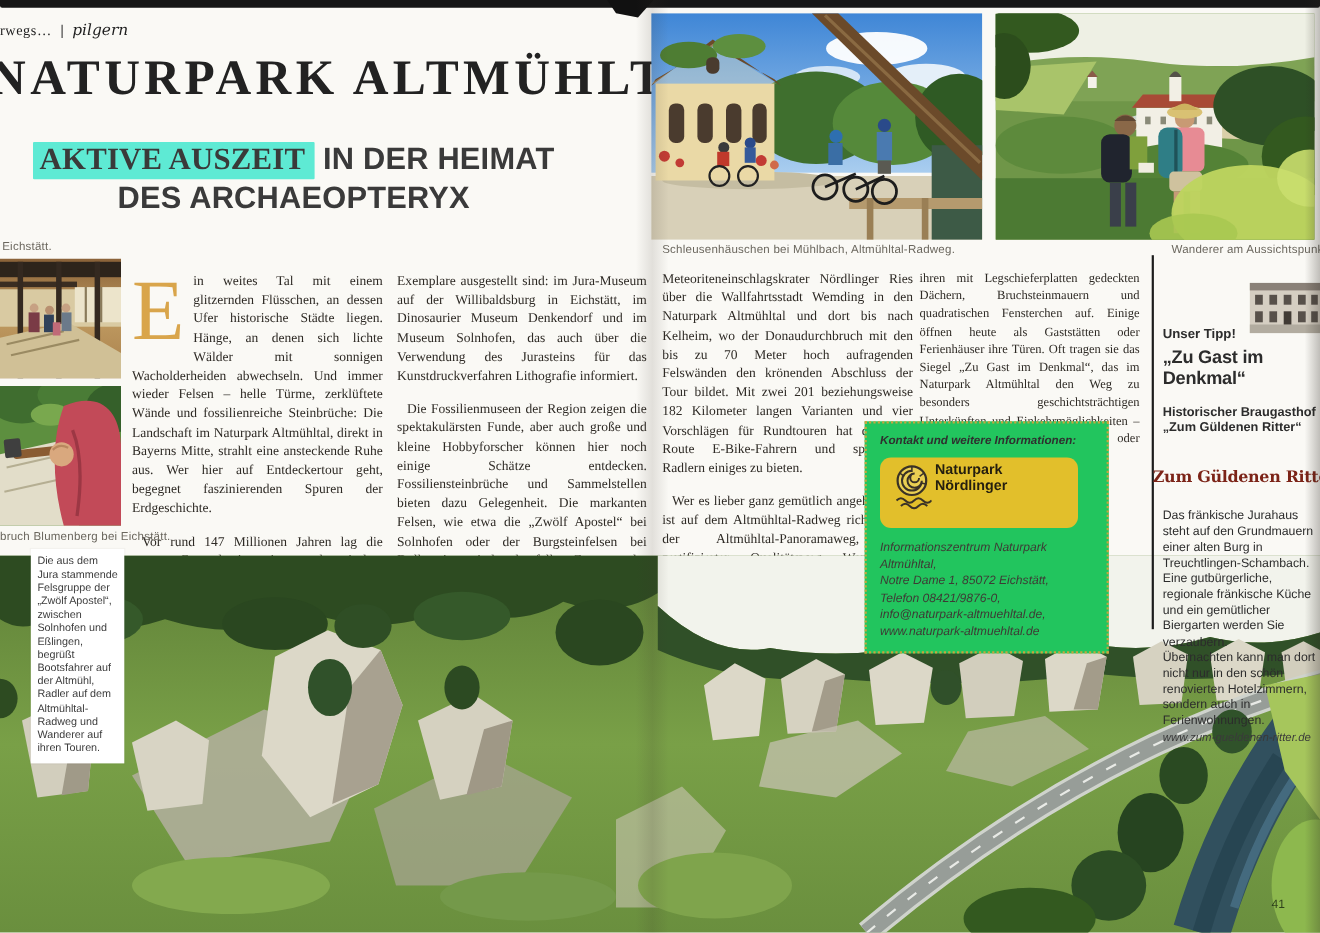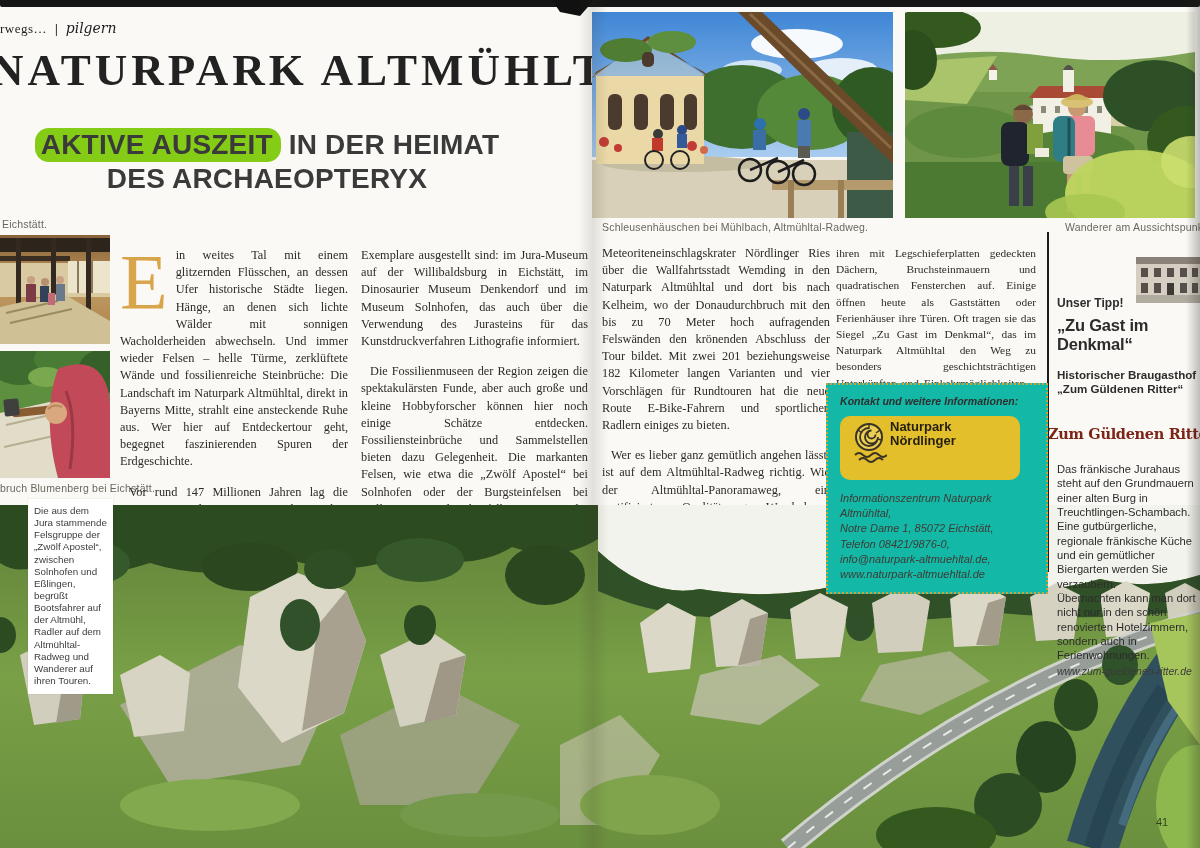--- a/index.html
+++ b/index.html
@@ -17,21 +17,21 @@
 
   
   .kicker{left:0px;top:20px;font-size:13px;color:#1e1e1e;}
   .kicker .plain{font-family:"Liberation Serif",serif;letter-spacing:.5px;}
   .kicker .sep{margin:0 4px;color:#444;}
   .kicker .script{font-family:"DejaVu Serif",serif;font-style:italic;font-weight:normal;font-size:14px;}
   .main-title{left:-9px;top:44px;width:620px;font-family:"Liberation Serif",serif;
     font-size:45px;font-weight:600;letter-spacing:4px;color:#222;white-space:nowrap;}
   .subtitle{left:28px;top:128px;width:478px;text-align:center;color:#3a3a3a;
     font-size:28px;font-weight:bold;line-height:34px;letter-spacing:.2px;}
-  .hl{background:#84cc16;border-radius:14px;padding:1px 8px 2px 6px;}
+  .hl{background:#5eead4;border-radius:1px;padding:1px 8px 2px 6px;font-family:Liberation Serif, serif;}
 
   
   .cap{font-size:10.5px;color:#6b675e;letter-spacing:.2px;}
 
   
   .col{font-family:"Liberation Serif",serif;font-size:12.3px;line-height:1.4;
        color:#2e2a25;text-align:justify;}
   .col p{margin:0;}
   .col p.next{margin-top:13px;text-indent:9px;}
   .dropcap{float:left;font-family:"Liberation Serif",serif;font-size:78px;line-height:62px;
@@ -53,21 +53,21 @@
   .photoA{left:592px;top:12px;width:301px;height:206px;}
   .photoB{left:905px;top:12px;width:290px;height:206px;}
   .capA{left:602px;top:221px;}
   .capB{left:1065px;top:221px;white-space:nowrap;}
 
   
   .panorama{left:0;top:505px;width:1200px;height:343px;z-index:1;}
   .pagenum{left:1156px;top:816px;font-size:11px;color:#17230f;opacity:.8;z-index:5;text-align:center;}
 
   
-  .contact{left:826px;top:383px;width:200px;background:#14b8a6;border:2px dotted #c9a43e;
+  .contact{left:786px;top:383px;width:200px;background:#22c55e;border:2px dotted #c9a43e;
      padding:10px 6px 10px 12px;z-index:12;}
   .contact .head{font-size:10.6px;font-weight:bold;font-style:italic;color:#2f2f2f;margin-bottom:9px;}
   .np-logo{width:158px;height:56px;background:#e2bf2b;border-radius:10px;display:flex;
      align-items:flex-start;padding:4px 11px;gap:3px;margin-bottom:11px;}
   .np-logo .txt{font-size:13px;font-weight:bold;color:#241e0f;line-height:1.05;}
   .addr{font-size:11px;font-style:italic;color:#3e3b35;line-height:1.38;}
 
   
   .vrule{left:1047px;top:232px;width:2px;height:340px;background:#1c1c1c;z-index:6;}
 

